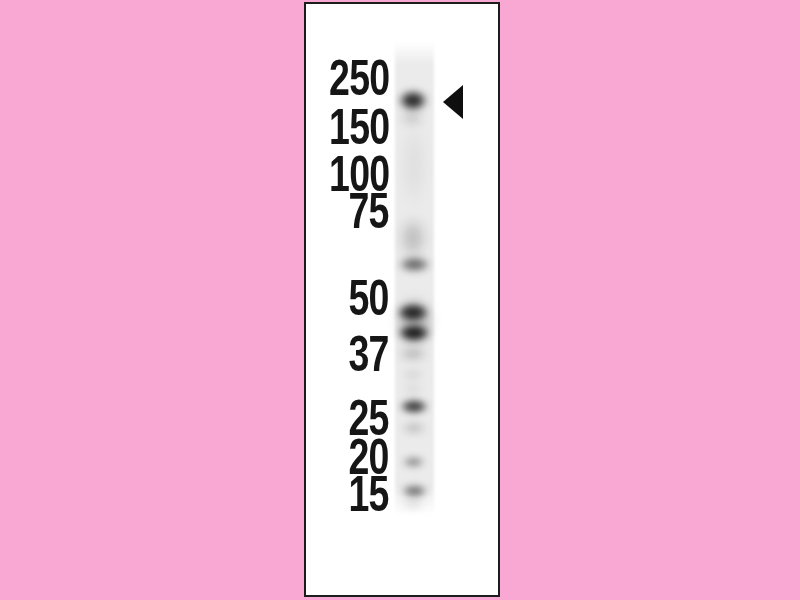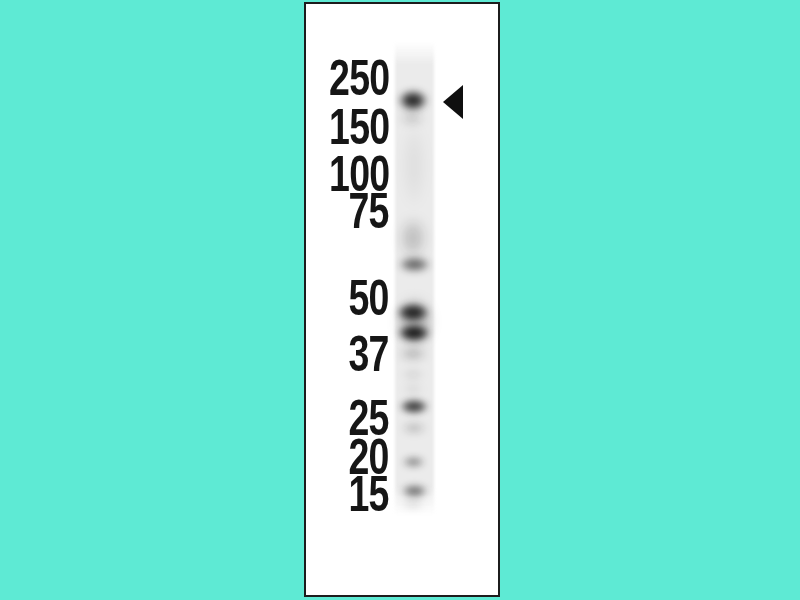--- a/index.html
+++ b/index.html
@@ -1,20 +1,20 @@
 <!DOCTYPE html>
 <html><head>
 <meta charset="utf-8">
 <style>
   html, body { margin: 0; padding: 0; background: #ffffff; }
   #screen {
     position: relative;
     width: 800px;
     height: 600px;
-    background: #5eead4;
+    background: #f9a8d4;
     overflow: hidden;
     font-family: "Liberation Sans", sans-serif;
   }
   .panel {
     position: absolute;
     box-sizing: border-box;
     border: 2px solid #1c1c1c;
     background: #ffffff;
   }
   .lane-bg {

